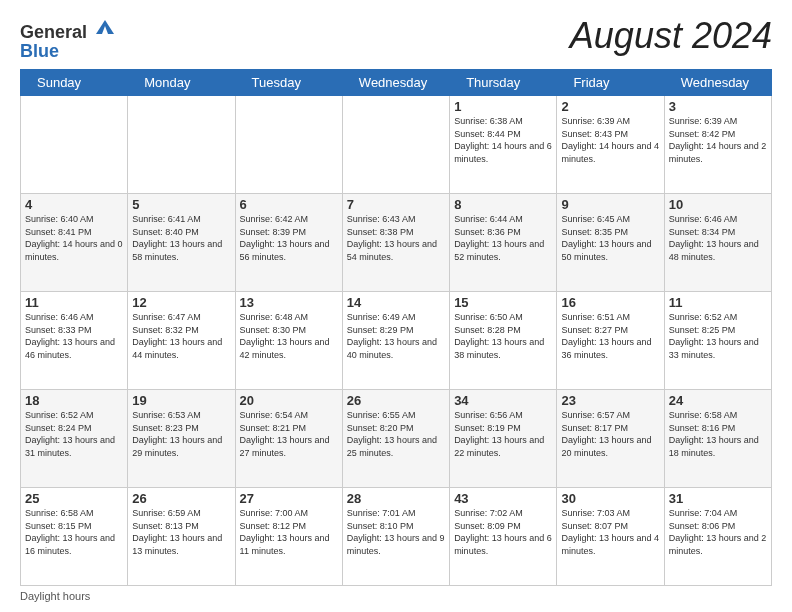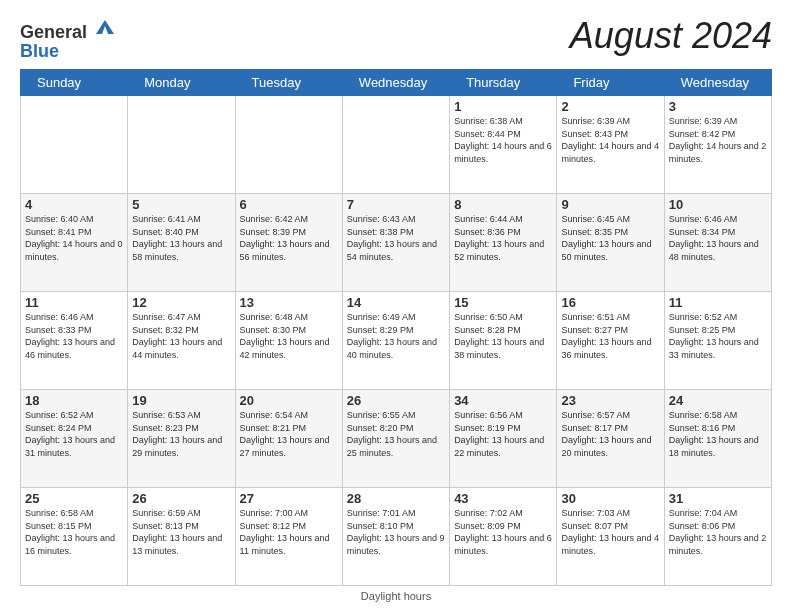--- a/index.html
+++ b/index.html
@@ -93,21 +93,21 @@
     }
     .day-info {
       font-size: 9px;
       line-height: 1.4;
       color: #333;
     }
     .footer-note {
       font-size: 11px;
       color: #555;
       margin-top: 4px;
-      text-align: center;
+      text-align: left;
     }
   </style>
 </head>
 <body>
 
 <div class="page">
   <div class="header">
     <div class="logo">
       <div>
         <div>

